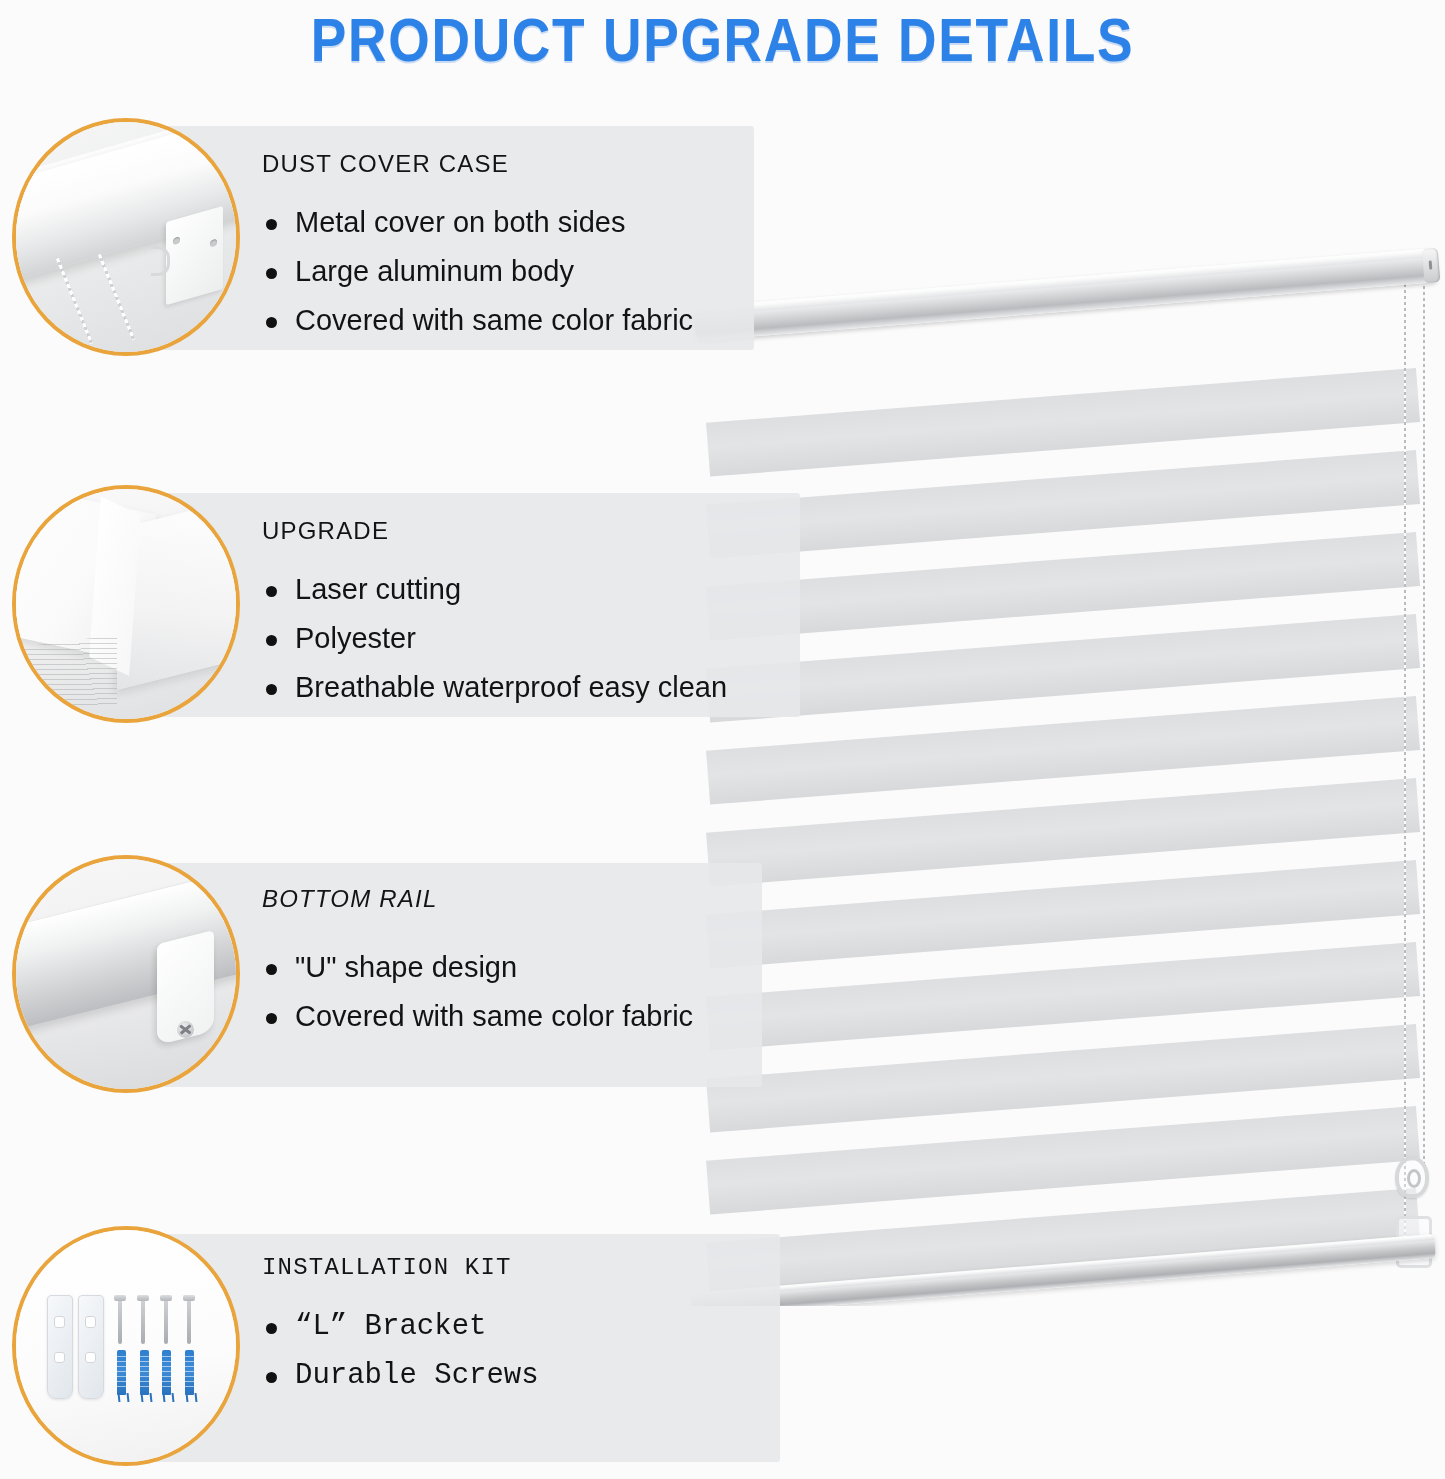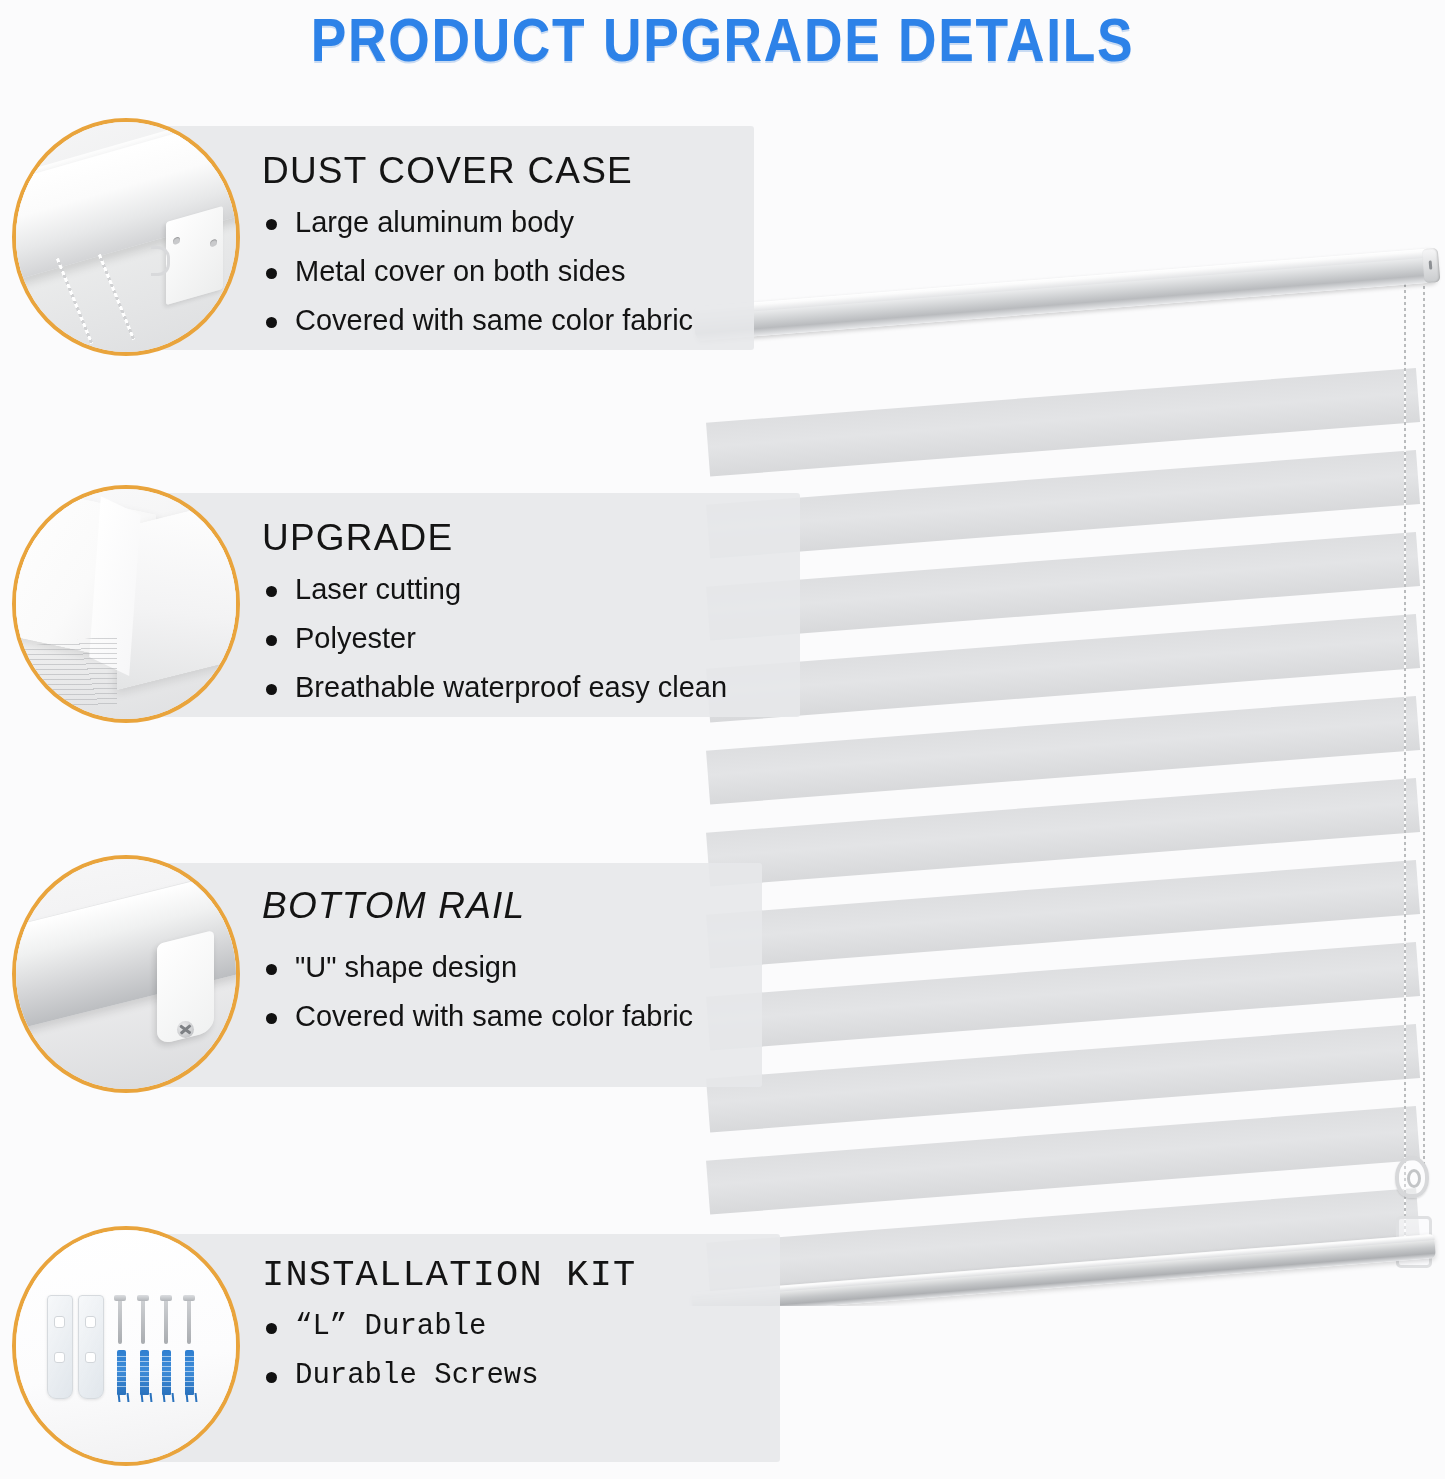--- a/index.html
+++ b/index.html
@@ -99,21 +99,21 @@
   
   .feature{ position:absolute; }
   .panel{
     position:absolute; left:0; top:0;
     background:rgba(231,232,234,.90);
     border-radius:3px;
   }
   .panel-title{
     position:absolute;
     color:#141414;
-    font-size:37px;
+    font-size:24px;
     letter-spacing:1.2px;
     white-space:nowrap;
   }
   .bullets{
     position:absolute;
     margin:0;padding:0;list-style:none;
   }
   .bullets li{
     position:relative;
     padding-left:31px;
@@ -314,22 +314,22 @@
         <div class="endcap"></div>
         <div class="hook"></div>
         <div class="bead b1"></div>
         <div class="bead b2"></div>
       </div>
     </div>
   </div>
 
   <div class="panel-title" style="left:262px;top:32px;">DUST COVER CASE</div>
   <ul class="bullets" style="left:264px;top:80px;">
+    <li>Metal cover on both sides</li>
     <li>Large aluminum body</li>
-    <li>Metal cover on both sides</li>
     <li>Covered with same color fabric</li>
   </ul>
 </div>
 
 <div class="feature" style="left:0;top:485px;width:760px;height:238px;">
   <div class="panel" style="left:120px;top:8px;width:680px;height:224px;"></div>
 
   <div class="oval" style="left:12px;top:0;width:228px;height:238px;">
     <div class="oval-inner">
       <div class="tn2">
@@ -389,16 +389,16 @@
           <div class="anchor" style="left:57%;"></div>
           <div class="anchor" style="left:71%;"></div>
           <div class="anchor" style="left:85%;"></div>
         </div>
       </div>
     </div>
   </div>
 
   <div class="panel-title" style="left:262px;top:28px;">INSTALLATION KIT</div>
   <ul class="bullets" style="left:264px;top:76px;">
-    <li>“L”  Durable</li>
+    <li>“L”  Bracket</li>
     <li>Durable Screws</li>
   </ul>
 </div>
 
 </body></html>

